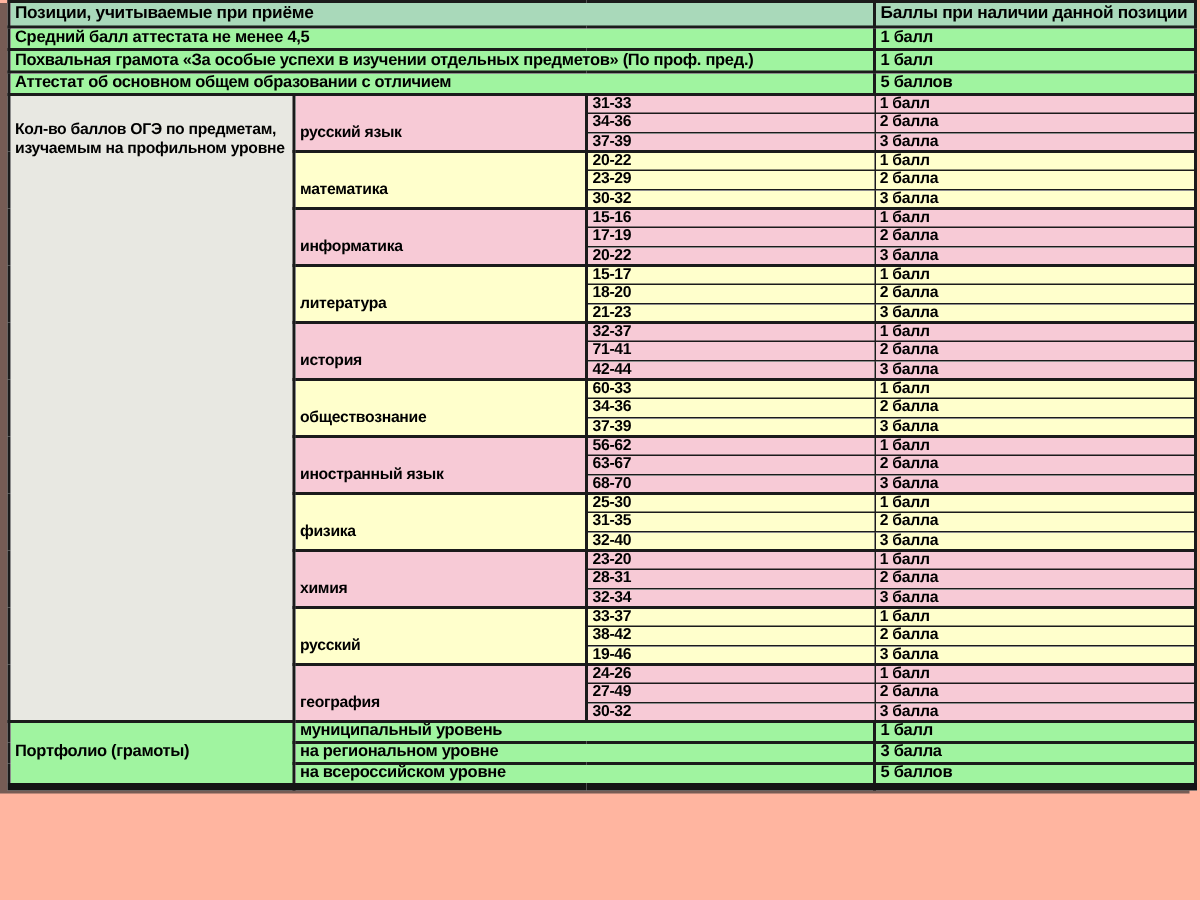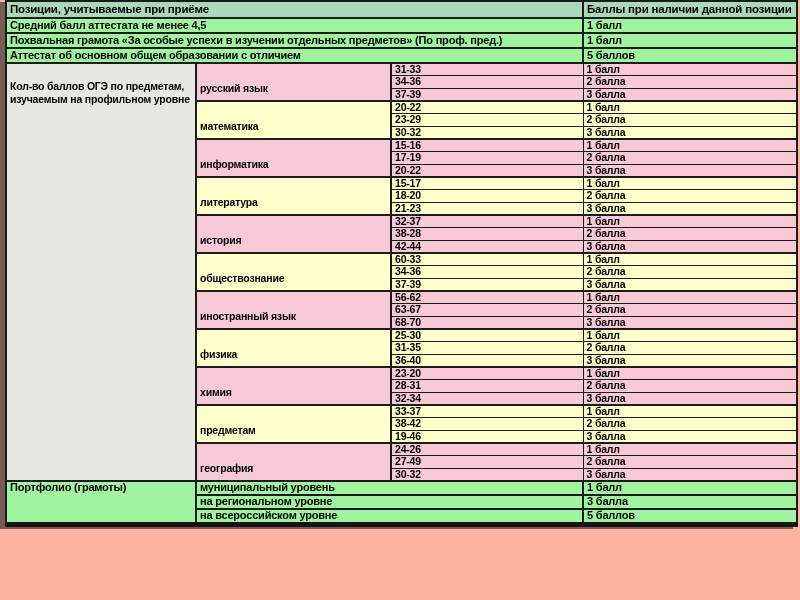--- a/index.html
+++ b/index.html
@@ -34,21 +34,21 @@
   td.hdr-pts{background:var(--hdr-green);}
   tr.r-green td{height:15px;font-size:11px;background:var(--row-green);border-width:2px;}
   tr.r-oge td{height:12px;font-size:10.5px;}
   td.subject{vertical-align:top;font-size:13.5px;padding-top:19px;border-top-width:2px;border-left-width:2px;border-right-width:2px;}
   td.block-top{border-top-width:2px;}
   td.gray-label{
     background:var(--gray);vertical-align:top;font-size:13px;line-height:1.28;
     padding-top:16px;white-space:normal;border-width:2px;
   }
   tr.r-port td{height:14px;font-size:11px;background:var(--row-green);border-width:2px;}
-  td.port-label{vertical-align:top;font-size:14.5px;padding-top:0;white-space:normal;}
+  td.port-label{vertical-align:top;font-size:14.5px;padding-top:14px;white-space:normal;}
   .c-pink{background:var(--pink);}
   .c-yellow{background:var(--yellow);}
 </style>
 </head>
 <body>
 
 <div class="slide">
 
   <table class="rating">
     <colgroup>
@@ -126,21 +126,21 @@
         <tr class="r-oge">
           <td class="c-yellow">21-23</td>
           <td class="c-yellow">3 балла</td>
         </tr>
         <tr class="r-oge">
           <td class="subject c-pink" rowspan="3">история</td>
           <td class="c-pink block-top">32-37</td>
           <td class="c-pink block-top">1 балл</td>
         </tr>
         <tr class="r-oge">
-          <td class="c-pink">38-28</td>
+          <td class="c-pink">71-41</td>
           <td class="c-pink">2 балла</td>
         </tr>
         <tr class="r-oge">
           <td class="c-pink">42-44</td>
           <td class="c-pink">3 балла</td>
         </tr>
         <tr class="r-oge">
           <td class="subject c-yellow" rowspan="3">обществознание</td>
           <td class="c-yellow block-top">60-33</td>
           <td class="c-yellow block-top">1 балл</td>
@@ -169,38 +169,38 @@
         <tr class="r-oge">
           <td class="subject c-yellow" rowspan="3">физика</td>
           <td class="c-yellow block-top">25-30</td>
           <td class="c-yellow block-top">1 балл</td>
         </tr>
         <tr class="r-oge">
           <td class="c-yellow">31-35</td>
           <td class="c-yellow">2 балла</td>
         </tr>
         <tr class="r-oge">
-          <td class="c-yellow">36-40</td>
+          <td class="c-yellow">32-40</td>
           <td class="c-yellow">3 балла</td>
         </tr>
         <tr class="r-oge">
           <td class="subject c-pink" rowspan="3">химия</td>
           <td class="c-pink block-top">23-20</td>
           <td class="c-pink block-top">1 балл</td>
         </tr>
         <tr class="r-oge">
           <td class="c-pink">28-31</td>
           <td class="c-pink">2 балла</td>
         </tr>
         <tr class="r-oge">
           <td class="c-pink">32-34</td>
           <td class="c-pink">3 балла</td>
         </tr>
         <tr class="r-oge">
-          <td class="subject c-yellow" rowspan="3">предметам</td>
+          <td class="subject c-yellow" rowspan="3">русский</td>
           <td class="c-yellow block-top">33-37</td>
           <td class="c-yellow block-top">1 балл</td>
         </tr>
         <tr class="r-oge">
           <td class="c-yellow">38-42</td>
           <td class="c-yellow">2 балла</td>
         </tr>
         <tr class="r-oge">
           <td class="c-yellow">19-46</td>
           <td class="c-yellow">3 балла</td>

